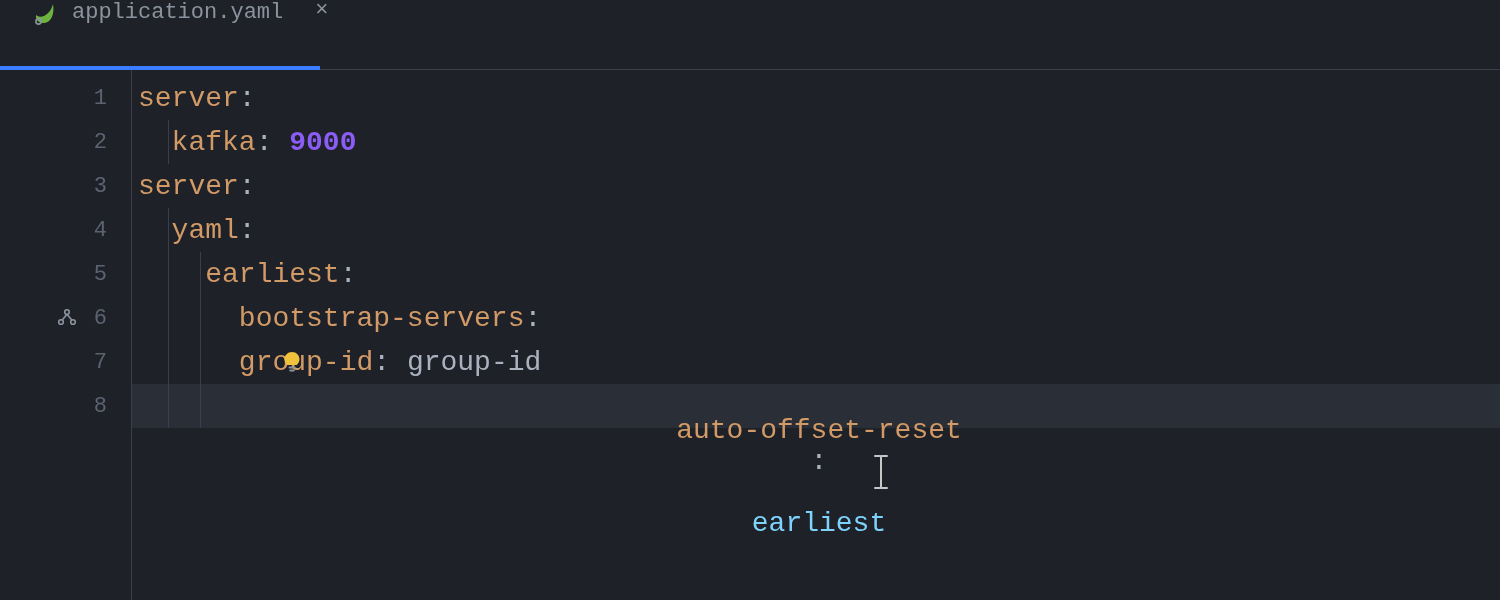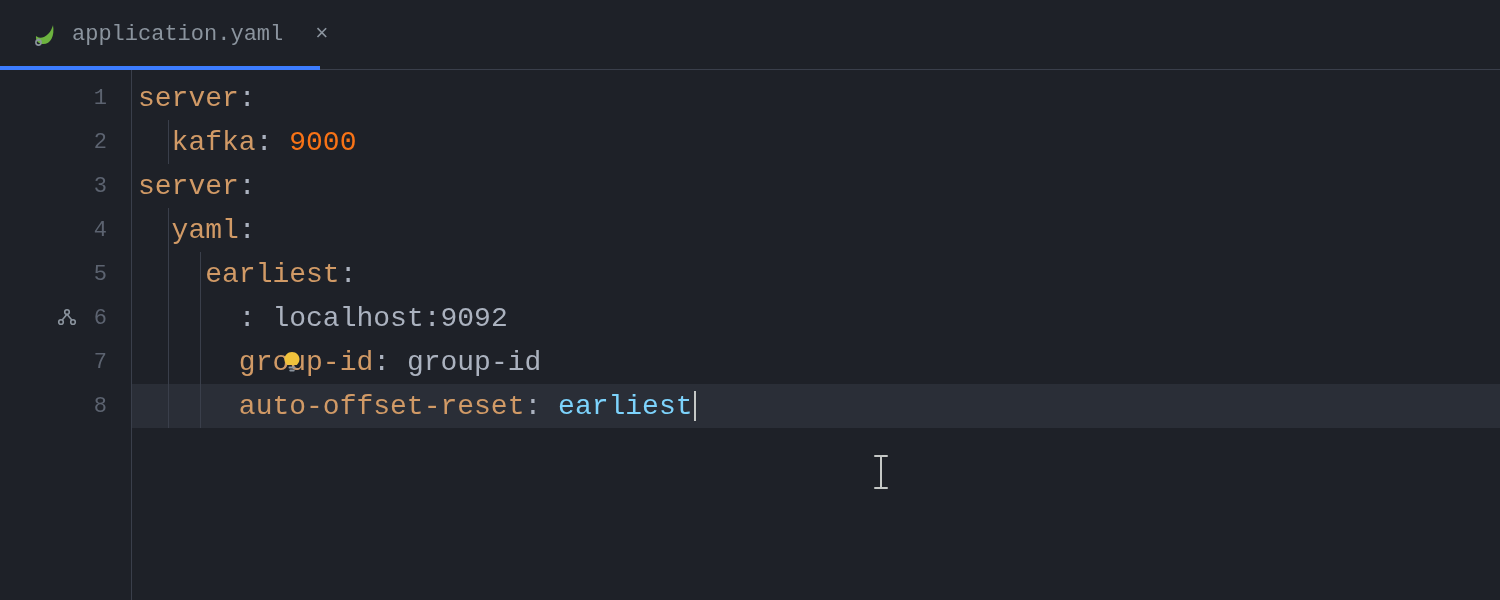--- a/index.html
+++ b/index.html
@@ -13,21 +13,21 @@
   }
   .tab-bar {
     height: 70px;
     display: flex;
     align-items: stretch;
     border-bottom: 1px solid #3a3f4b;
     background: #1e2128;
   }
   .tab {
     display: flex;
-    align-items: center;
+    align-items: flex-start;
     padding: 0 24px 0 30px;
     gap: 14px;
     position: relative;
     cursor: pointer;
   }
   .tab-underline {
     position: absolute;
     left: 0;
     bottom: -1px;
     height: 4px;
@@ -86,33 +86,34 @@
     height: 44px;
     display: flex;
     align-items: center;
     font-size: 28px;
     white-space: pre;
     position: relative;
     padding-left: 6px;
   }
   .code-line.current {
     background: #2a2e37;
+    flex-direction: column;
   }
   .indent-guide {
     position: absolute;
     top: 0;
     bottom: 0;
     width: 1px;
     background: #3a3f4b;
   }
   .ig1 { left: 36px; }
   .ig2 { left: 68px; }
   .tok-key   { color: #d19a66; }
   .tok-colon { color: #abb2bf; }
-  .tok-num   { color: #f97316; }
+  .tok-num   { color: #8b5cf6; font-weight: bold; }
   .tok-str   { color: #abb2bf; }
   .tok-kw    { color: #7dd3fc; }
   .caret {
     display: inline-block;
     width: 2px;
     height: 30px;
     background: #c5c8c6;
     vertical-align: middle;
     margin-left: 1px;
   }
@@ -190,21 +191,21 @@
     <span class="ibeam-cursor">
       <svg width="18" height="36" viewBox="0 0 18 36">
         <path d="M3 2 H8 M10 2 H15 M9 2 V34 M3 34 H8 M10 34 H15" stroke="#c5c8c6" stroke-width="2" fill="none" stroke-linecap="round"></path>
       </svg>
     </span>
   <div class="code-line"><span></span><span class="tok-key">server</span><span class="tok-colon">:</span></div>
       <div class="code-line"><span class="indent-guide ig1"></span><span>  </span><span class="tok-key">kafka</span><span class="tok-colon">:</span><span> </span><span class="tok-num">9000</span></div>
       <div class="code-line"><span></span><span class="tok-key">server</span><span class="tok-colon">:</span></div>
       <div class="code-line"><span class="indent-guide ig1"></span><span>  </span><span class="tok-key">yaml</span><span class="tok-colon">:</span></div>
       <div class="code-line"><span class="indent-guide ig1"></span><span class="indent-guide ig2"></span><span>    </span><span class="tok-key">earliest</span><span class="tok-colon">:</span></div>
-      <div class="code-line"><span class="indent-guide ig1"></span><span class="indent-guide ig2"></span><span>      </span><span class="tok-colon">:</span><span> </span><span class="tok-str">localhost:9092</span></div>
+      <div class="code-line"><span class="indent-guide ig1"></span><span class="indent-guide ig2"></span><span>      </span><span class="tok-key">bootstrap-servers</span><span class="tok-colon">:</span><span> </span></div>
       <div class="code-line"><span class="indent-guide ig1"></span><span class="indent-guide ig2"></span><span class="bulb"><svg width="20" height="24" viewBox="0 0 20 24">
             <path d="M10 2 C5.6 2 2.5 5.4 2.5 9.2 C2.5 12 4.2 13.6 5.2 15 L14.8 15 C15.8 13.6 17.5 12 17.5 9.2 C17.5 5.4 14.4 2 10 2 Z" fill="#f0c23c"></path>
             <rect x="6.5" y="16.5" width="7" height="2" rx="1" fill="#8b949e"></rect>
             <rect x="7.3" y="19.4" width="5.4" height="2" rx="1" fill="#8b949e"></rect>
           </svg></span><span>      </span><span class="tok-key">group-id</span><span class="tok-colon">:</span><span> </span><span class="tok-str">group-id</span></div>
       <div class="code-line current"><span class="indent-guide ig1"></span><span class="indent-guide ig2"></span><span>      </span><span class="tok-key">auto-offset-reset</span><span class="tok-colon">:</span><span> </span><span class="tok-kw">earliest</span><span class="caret"></span></div>
     </div>
 </div>
 
 </body></html>

